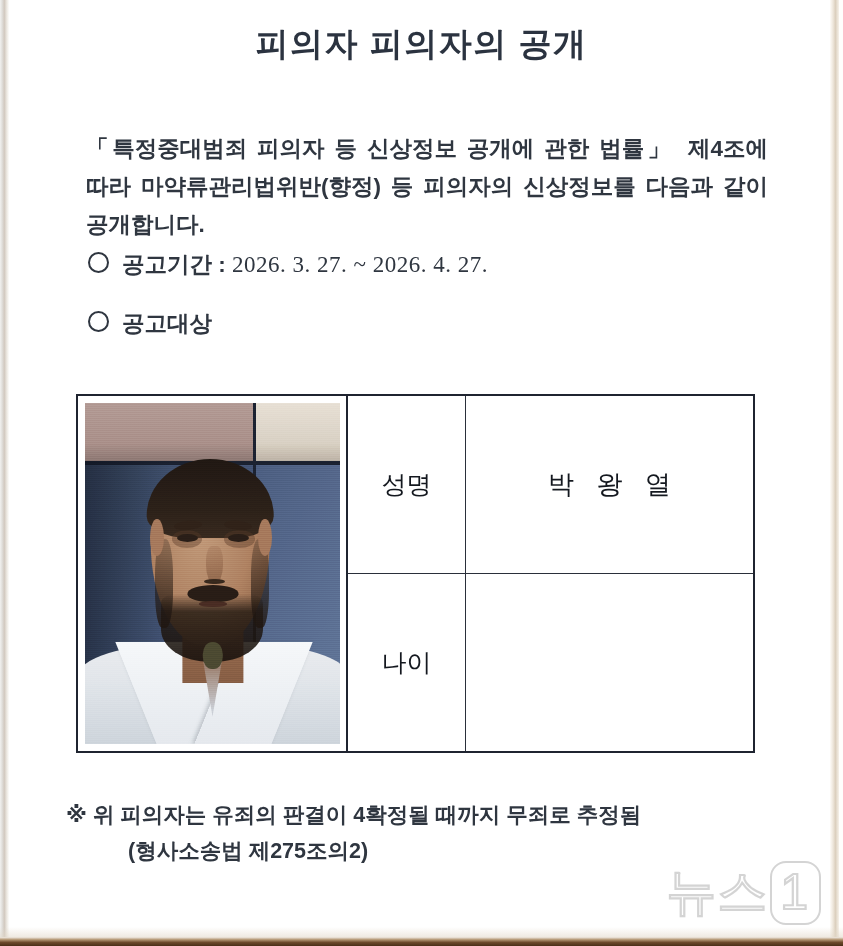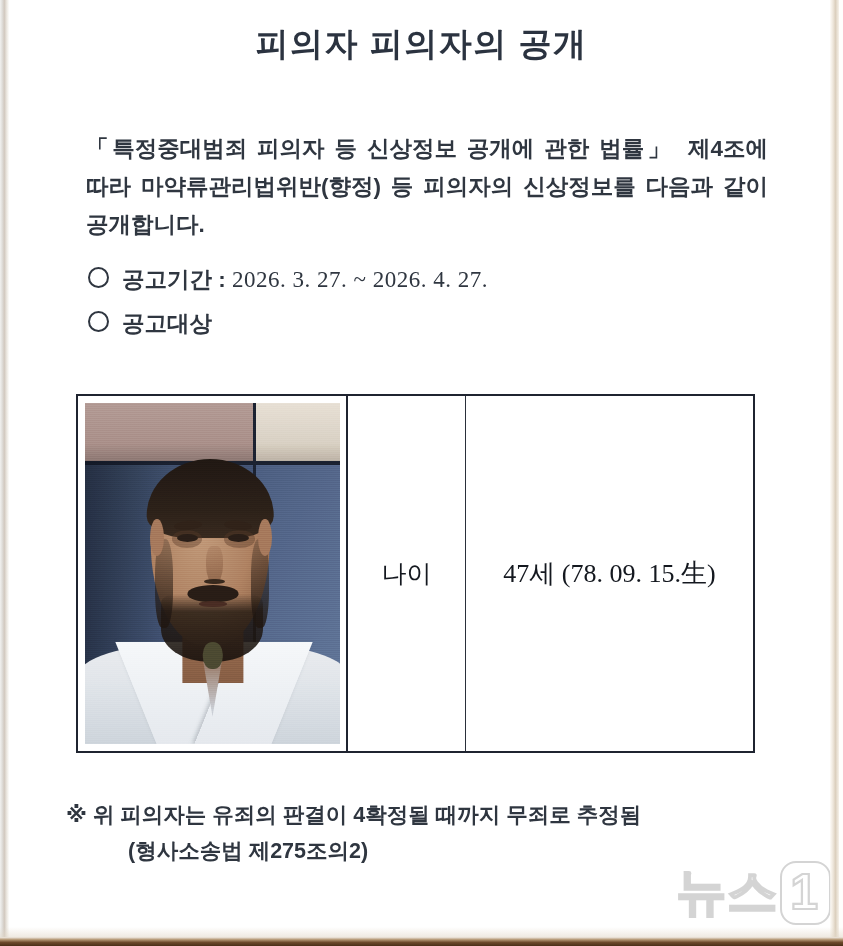--- a/index.html
+++ b/index.html
@@ -98,21 +98,21 @@
     border-radius: 50%;
     margin-right: 13px;
     vertical-align: -1px;
   }
   .bullet-line .serif-date {
     font-family: "Liberation Serif", "DejaVu Serif", serif;
     font-weight: 400;
     font-size: 23px;
     letter-spacing: .5px;
   }
-  #period-line { left: 88px; top: 264px; }
+  #period-line { left: 88px; top: 249px; }
   #target-line { left: 88px; top: 308px; text-align: center; }
 
   
   .info-table {
     position: absolute;
     left: 76px; top: 394px;
     width: 679px; height: 359px;
     border: 2.5px solid #1f2430;
     box-sizing: border-box;
     background: #fff;
@@ -350,23 +350,23 @@
     font-size: 21.5px;
     color: #2f3640;
     font-weight: 600;
     white-space: nowrap;
     margin-left: 24px;
   }
 
   
   .watermark {
     position: absolute;
-    right: 12px; bottom: 20px;
+    right: 22px; bottom: 20px;
     font-size: 50px;
-    font-weight: bold;
+    font-weight: normal;
     color: rgba(255,255,255,0);
     -webkit-text-stroke: 2.2px rgba(196,196,196,.72);
     letter-spacing: 1px;
     text-shadow: 0 1px 2px rgba(255,255,255,.9);
     user-select: none;
   }
   .watermark .num {
     display: inline-block;
     border: 2.2px solid rgba(196,196,196,.72);
     border-radius: 16px;
@@ -427,23 +427,26 @@
         <div class="m-nostrils"></div>
         <div class="m-beard"></div>
         <div class="m-mustache"></div>
         <div class="m-mouth"></div>
         <div class="m-goatee"></div>
         <div class="m-grain"></div>
       </div>
     </div>
 
     <div class="rows-cell">
+      <div class="trow first">
+        <div class="tlabel">성명</div>
+        <div class="tvalue spaced">박 왕 열</div>
+      </div>
       <div class="trow">
         <div class="tlabel">나이</div>
-        <div class="tvalue">47세 (78. 09. 15.生)</div>
       </div>
     </div>
 
   </div>
 
   <div class="footer-note">※ 위 피의자는 유죄의 판결이 4확정될 때까지 무죄로 추정됨</div>
 
   <div class="footer-note2">(형사소송법 제275조의2)</div>
 
   <div class="watermark">

